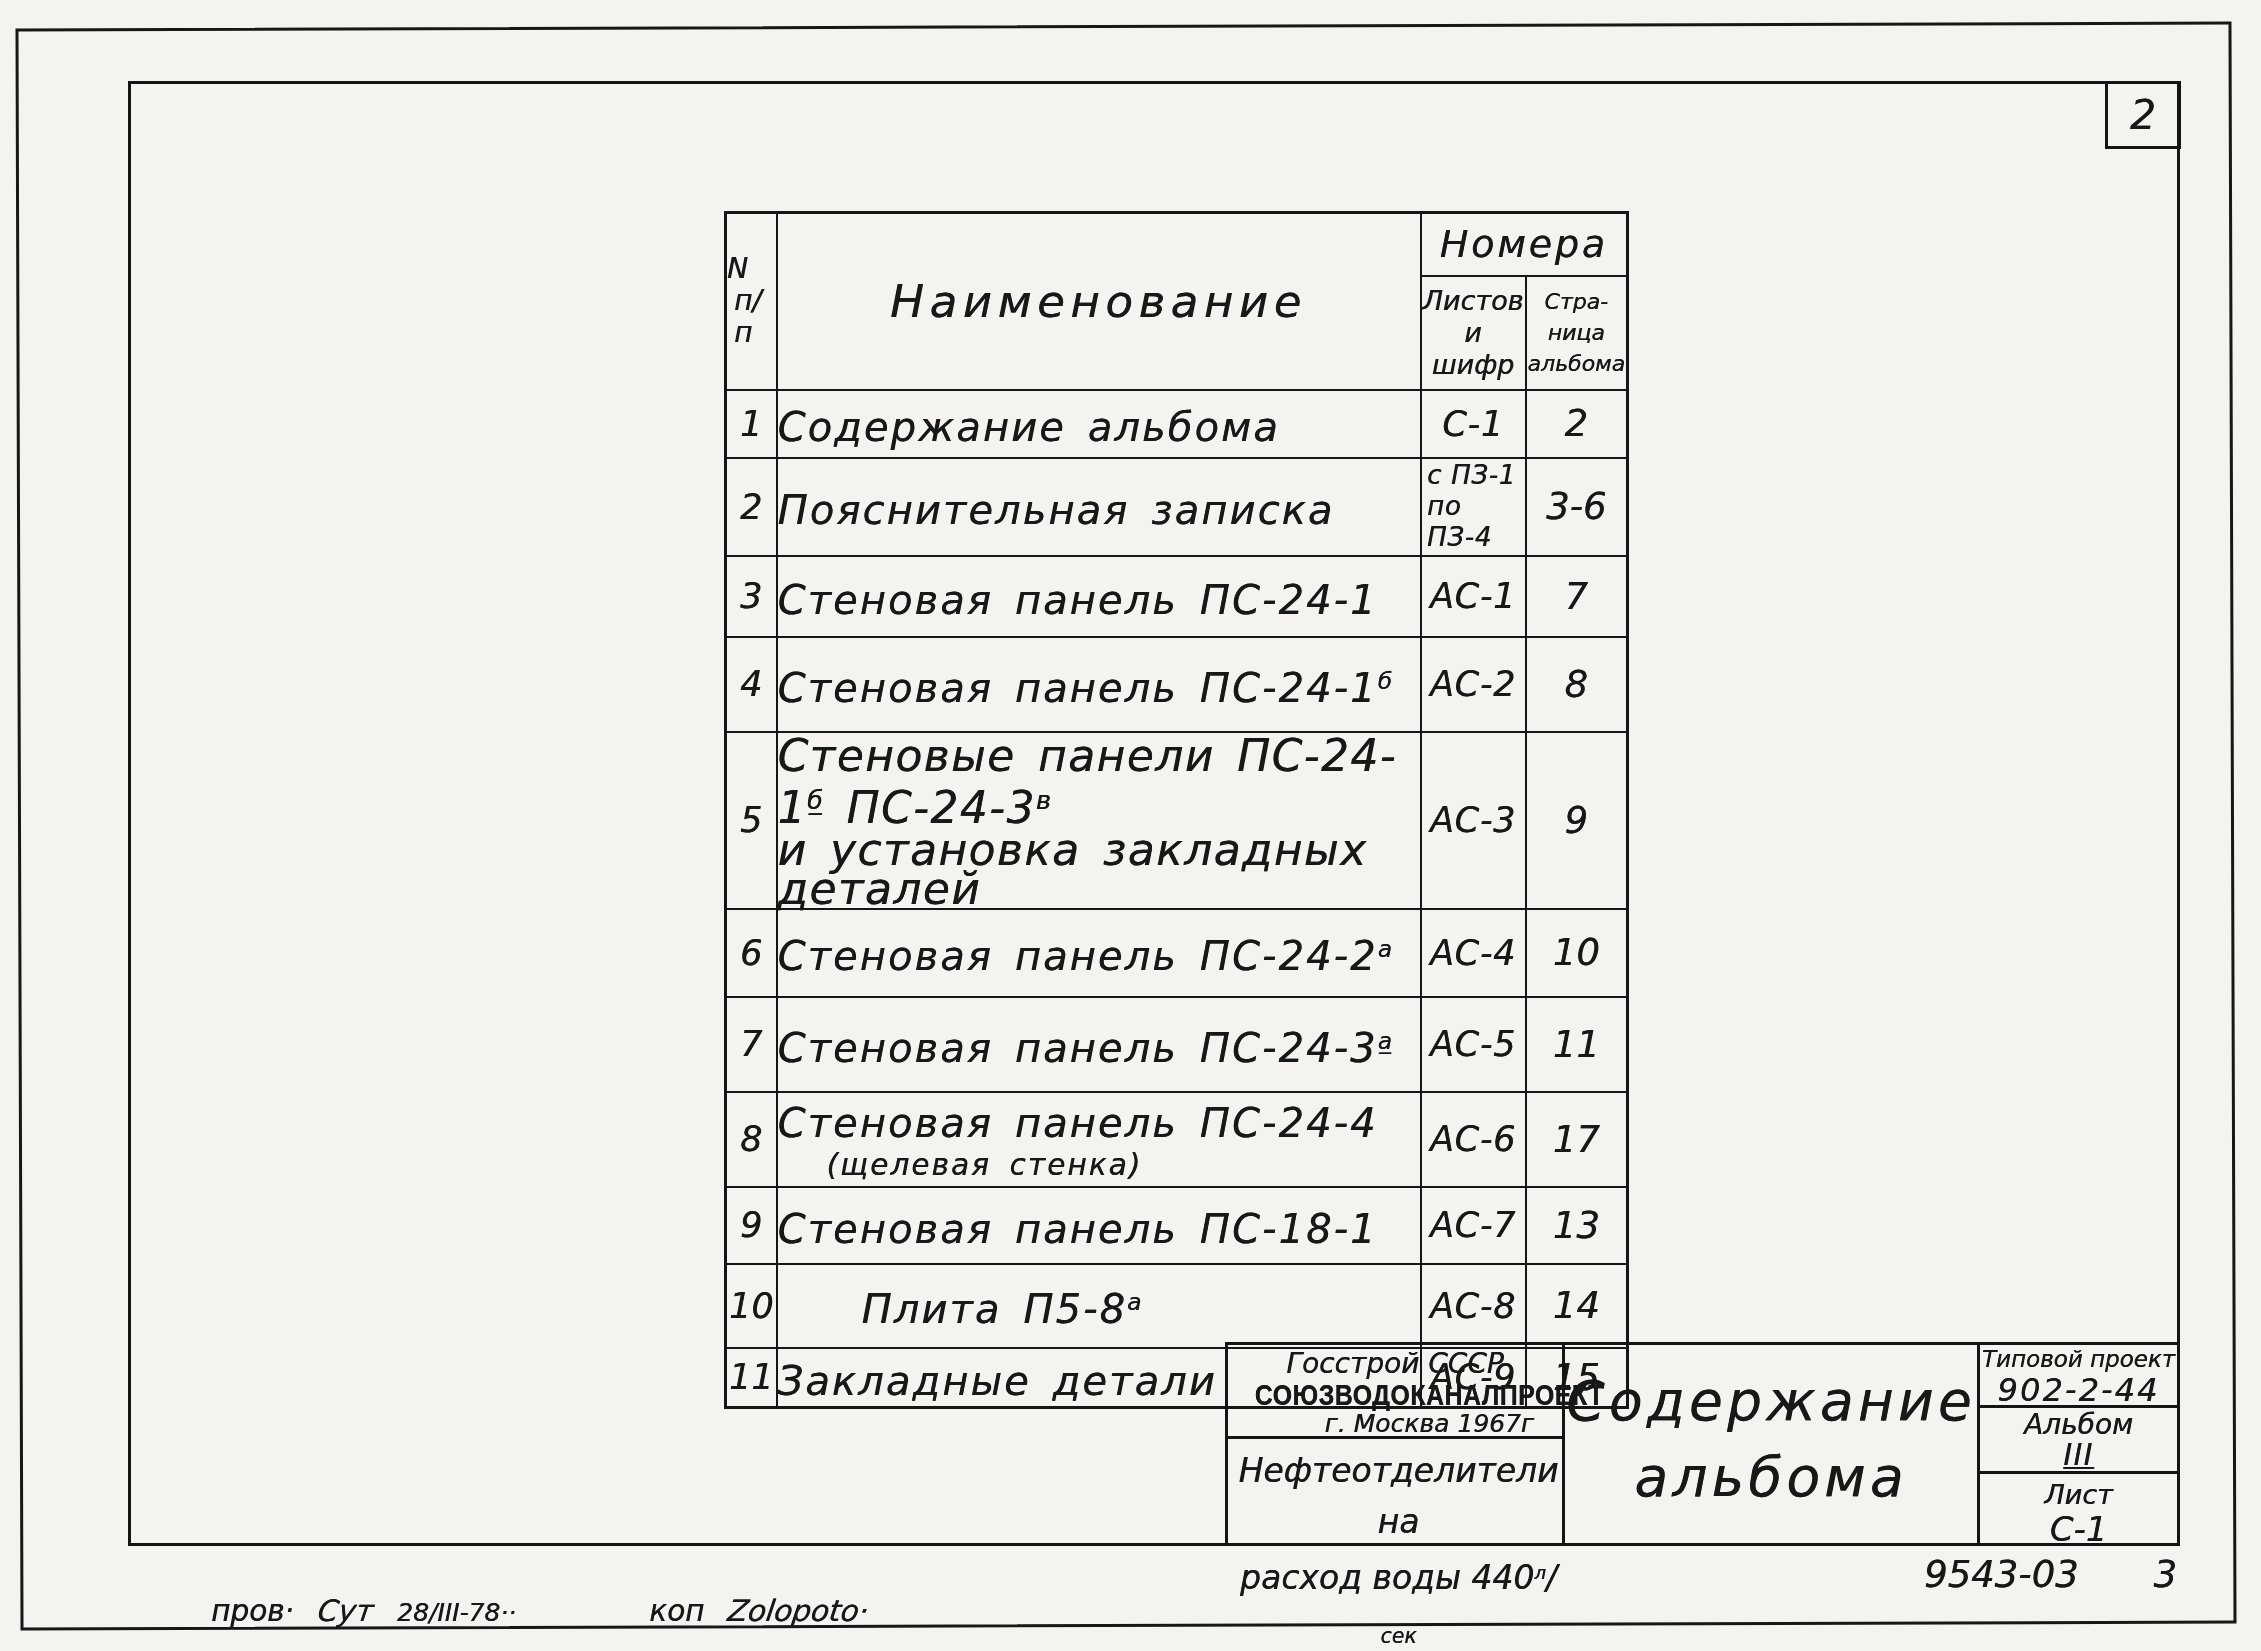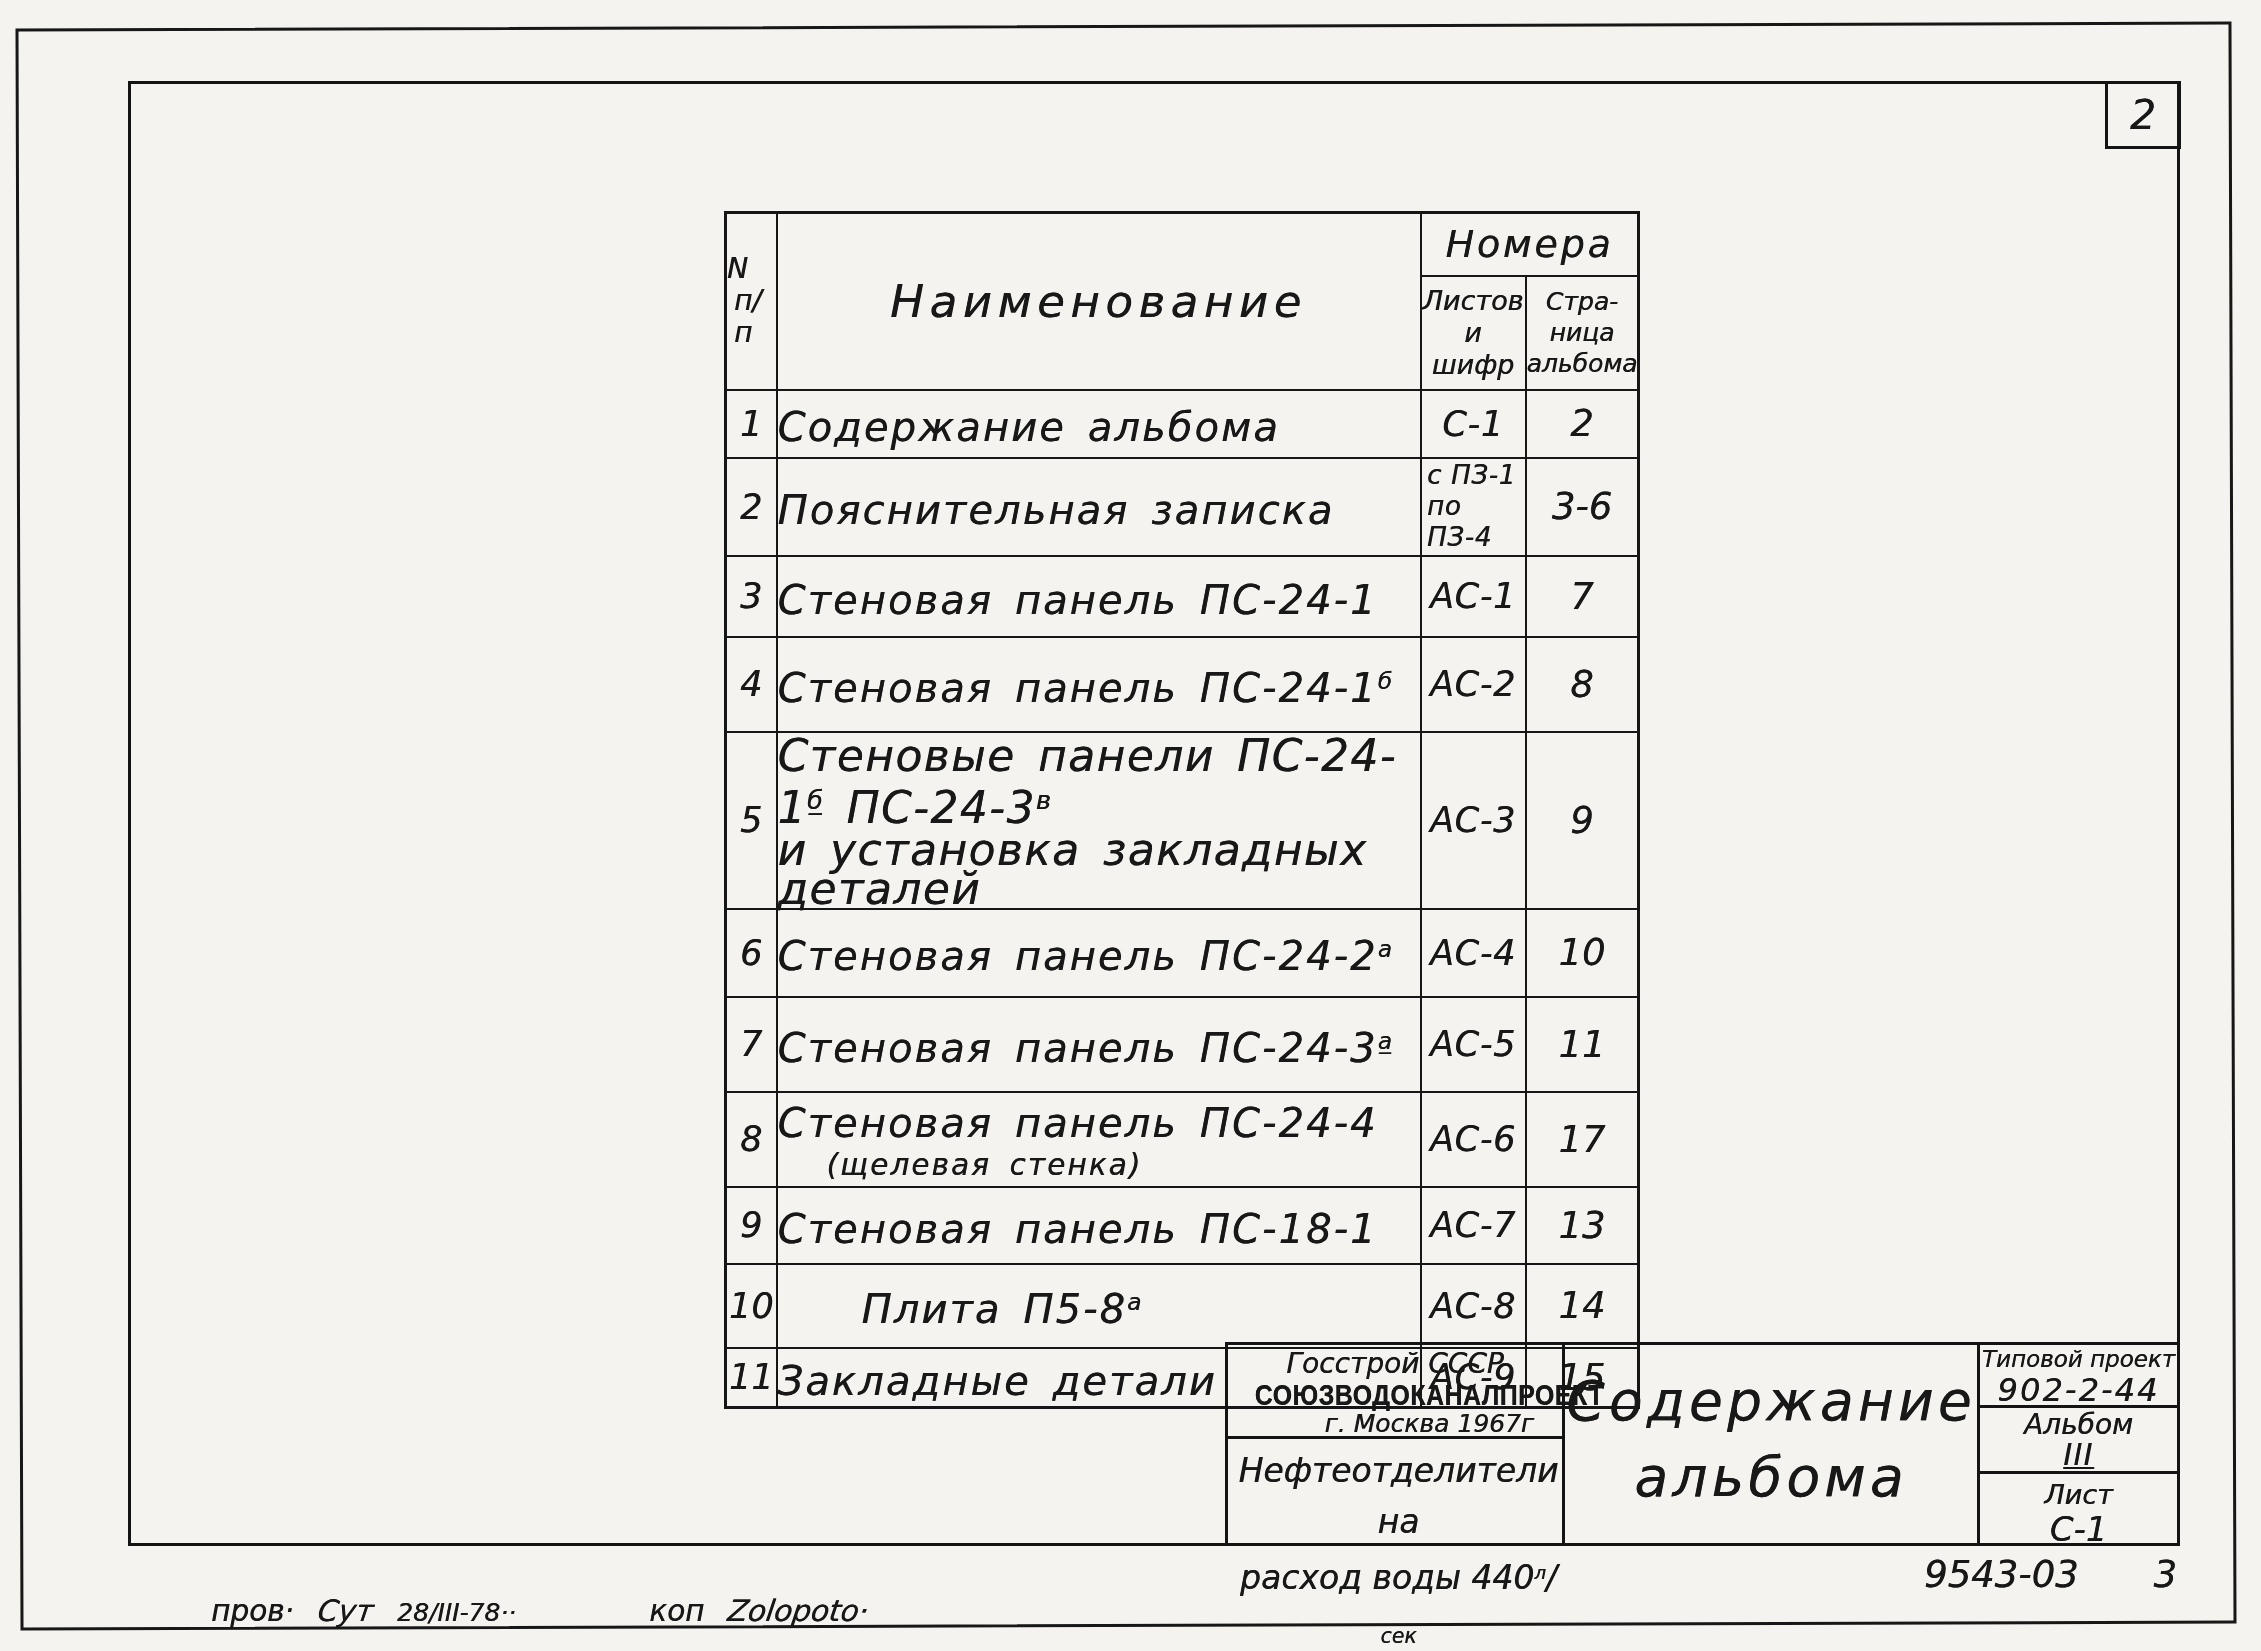--- a/index.html
+++ b/index.html
@@ -24,21 +24,21 @@
   .contents-table{border:3.5px solid #161616;}
   col.c1{width:51px;}  col.c2{width:644px;} col.c3{width:105px;} col.c4{width:102px;}
 
   thead tr:nth-child(1){height:63px;}
   thead tr:nth-child(2){height:114px;}
   .h-num{font-size:28px;text-align:left;padding-left:9.8px;line-height:32px;}
   .h-num .frac{padding-left:7px;}
   .h-name{font-size:45px;text-align:center;letter-spacing:5.6px;}
   .h-group{font-size:38px;text-align:center;letter-spacing:2.8px;}
   .h-sheets{font-size:27px;text-align:center;line-height:32px;}
-  .h-page{font-size:25px;line-height:31px;}
+  .h-page{font-size:22px;line-height:31px;}
 
   #rows tr:nth-child(1){height:68px;}
   #rows tr:nth-child(2){height:98px;}
   #rows tr:nth-child(3){height:81px;}
   #rows tr:nth-child(4){height:95px;}
   #rows tr:nth-child(5){height:95px;}
   #rows tr:nth-child(6){height:88px;}
   #rows tr:nth-child(7){height:95px;}
   #rows tr:nth-child(8){height:95px;}
   #rows tr:nth-child(9){height:77px;}

